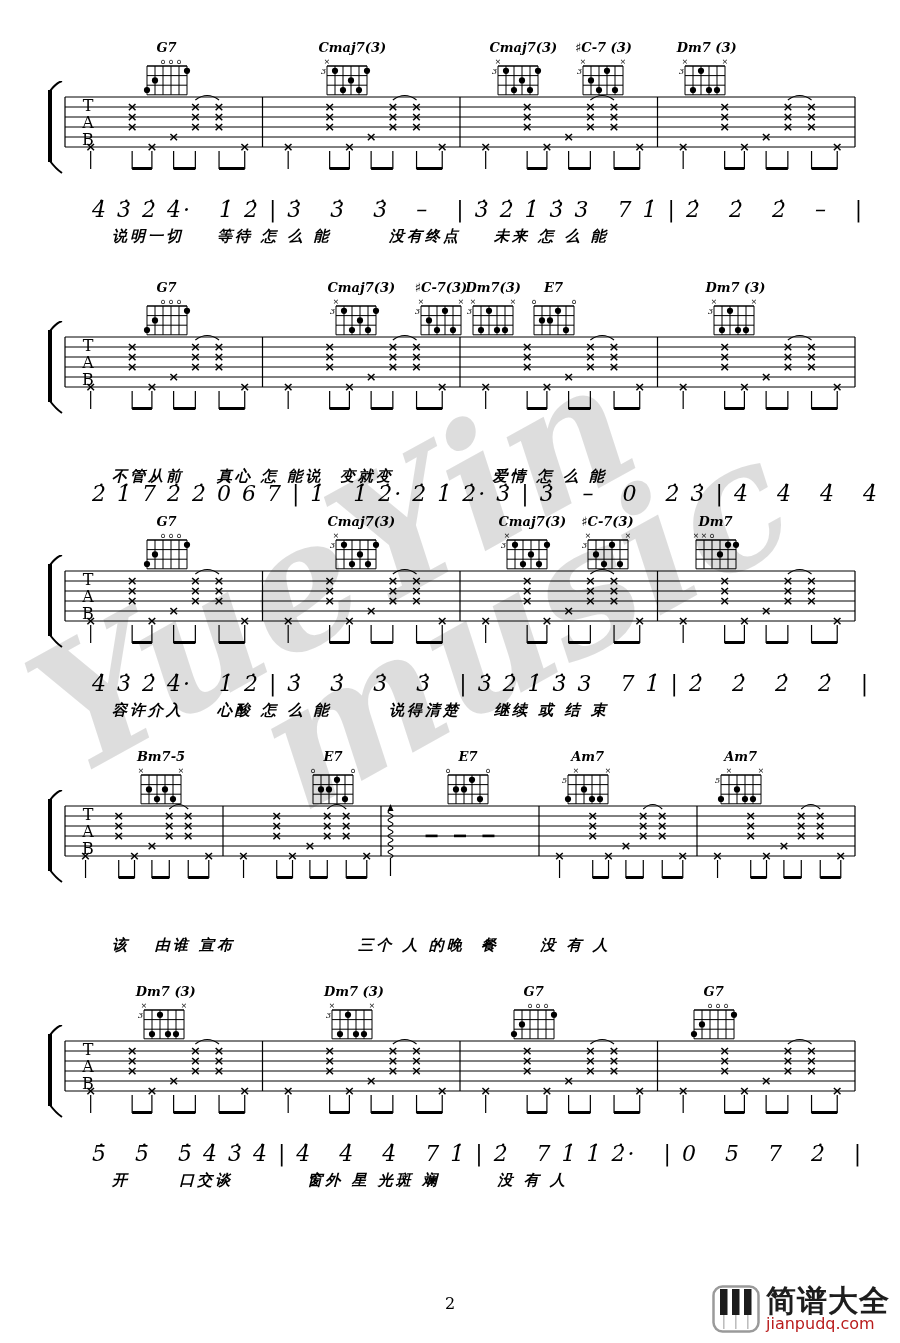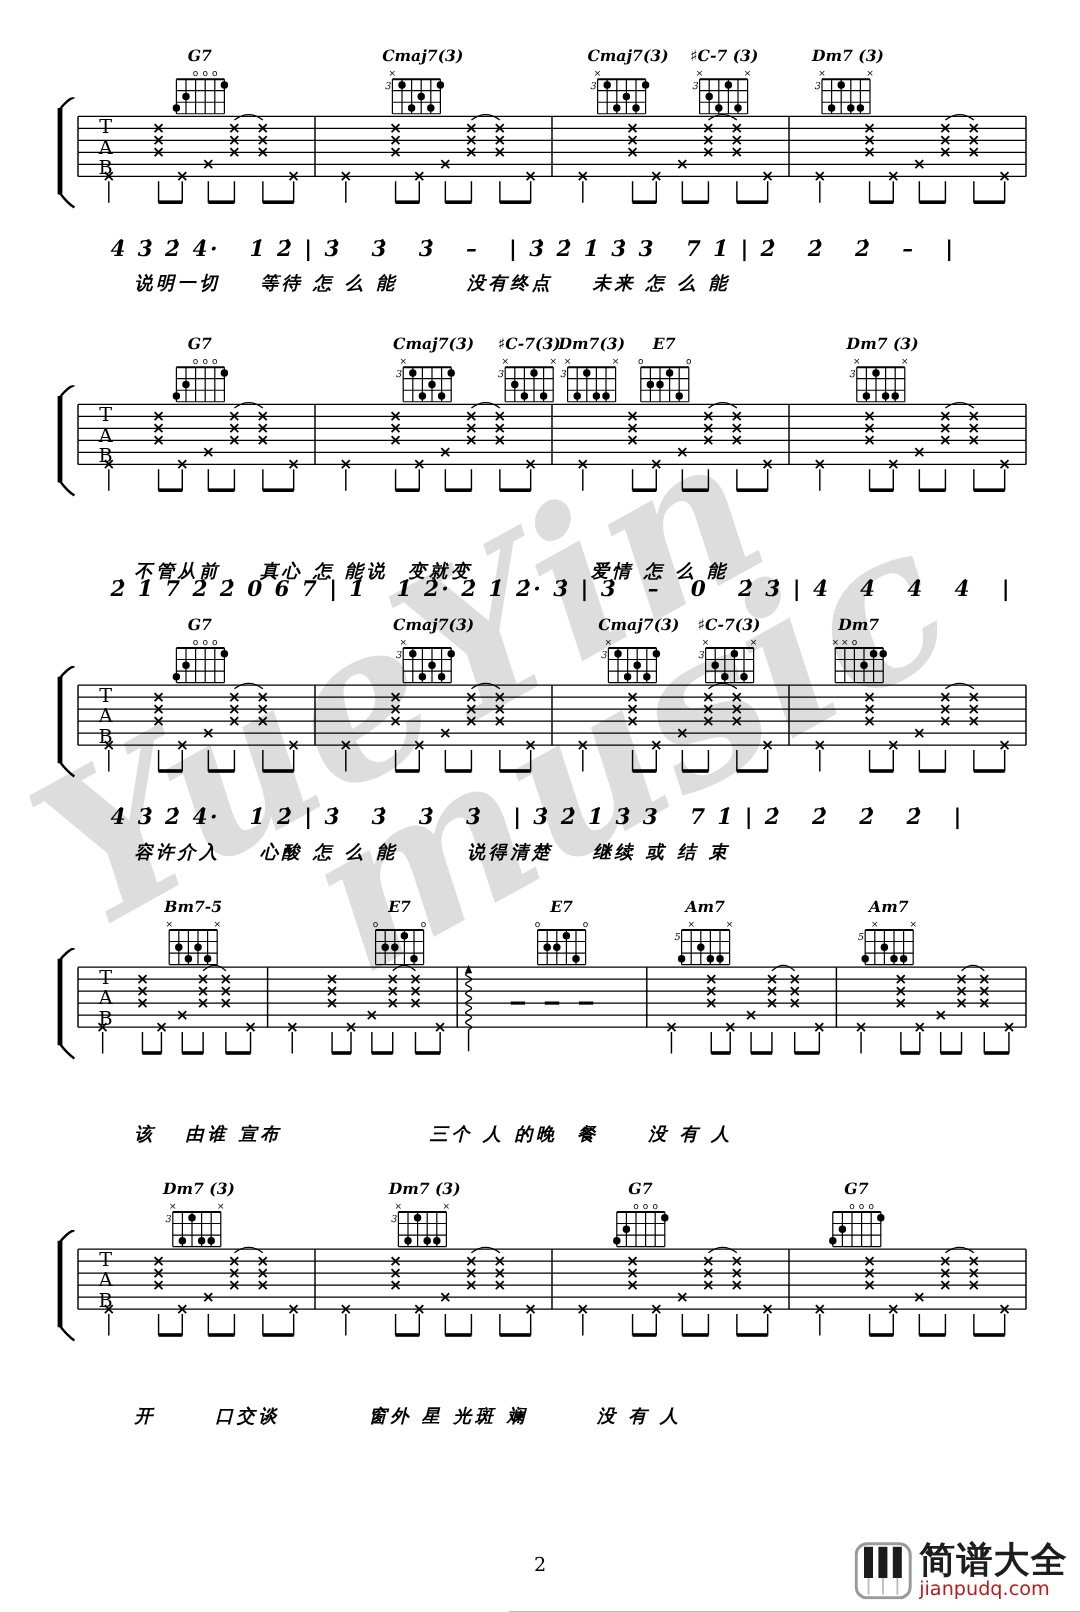--- a/index.html
+++ b/index.html
@@ -20,21 +20,21 @@
   .sys-layer{position:absolute;left:0;top:0;width:900px;height:1086px;z-index:3;}
   .chord-block{position:absolute;width:56px;text-align:center;}
   .chord-name{
     font-family:"DejaVu Serif","Liberation Serif",serif;
     font-style:italic;font-weight:bold;font-size:13px;height:15px;
     white-space:nowrap;
   }
   .melody-line{
     position:absolute;left:92px;white-space:pre;
     font-family:"DejaVu Serif","Liberation Serif",serif;
-    font-style:italic;font-weight:bold;font-size:18px;letter-spacing:2px;
+    font-style:italic;font-weight:normal;font-size:22px;letter-spacing:2px;
   }
   .lyrics-line{
     position:absolute;left:112px;white-space:pre;
     font-family:"DejaVu Sans","Liberation Sans",sans-serif;
     font-weight:bold;font-style:italic;font-size:15px;letter-spacing:3px;
   }
   .footer-page{
     position:absolute;left:0;right:0;bottom:30px;text-align:center;
     font-size:16px;z-index:4;
   }
@@ -1216,20 +1216,21 @@
           <text x="811.55" y="44" font-size="13" font-weight="bold" text-anchor="middle" font-family="&quot;DejaVu Sans&quot;,sans-serif">×</text>
           <path d="M787.85,13 Q799.7,4 811.55,13" stroke="#000" stroke-width="1.1" fill="none"></path>
           <line x1="811.55" y1="64" x2="811.55" y2="82" stroke="#000" stroke-width="1.2"></line>
           <text x="837.225" y="64" font-size="13" font-weight="bold" text-anchor="middle" font-family="&quot;DejaVu Sans&quot;,sans-serif">×</text>
           <line x1="837.225" y1="64" x2="837.225" y2="82" stroke="#000" stroke-width="1.2"></line>
           <rect x="724.65" y="80" width="19.75" height="3" fill="#000"></rect>
           <rect x="766.125" y="80" width="21.725000000000023" height="3" fill="#000"></rect>
           <rect x="811.55" y="80" width="25.675000000000068" height="3" fill="#000"></rect>
         </svg>
       </div>
+      <div class="melody-line" style="top: 1141px;">5̇   5̇   5̇ 4̇ 3̇ 4̇ | 4̇   4̇   4̇   7 1̇ | 2̇   7 1̇ 1̇ 2̇·   | 0   5   7   2̇   |</div>
       <div class="lyrics-line" style="top: 1171px;">开      口交谈         窗外 星 光斑 斓       没 有 人</div>
     </div>
 
   <div class="footer-page">2</div>
 
   <div class="logo">
     <svg width="48" height="48" viewBox="0 0 48 48">
       <rect x="1.5" y="1.5" width="45" height="45" rx="9" fill="#ffffff" stroke="#9a9a9a" stroke-width="2.5"></rect>
       <rect x="8" y="4" width="7.5" height="26" fill="#1b1b1b"></rect>
       <rect x="20" y="4" width="7.5" height="26" fill="#1b1b1b"></rect>

